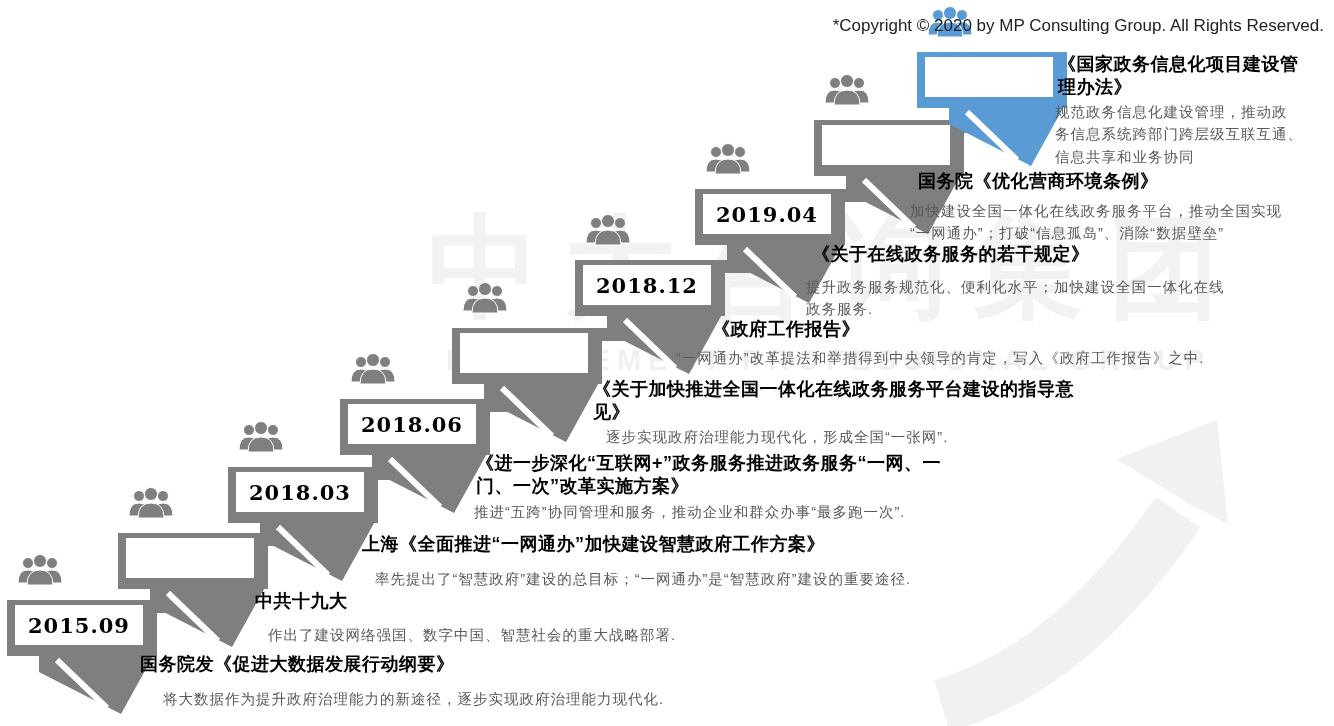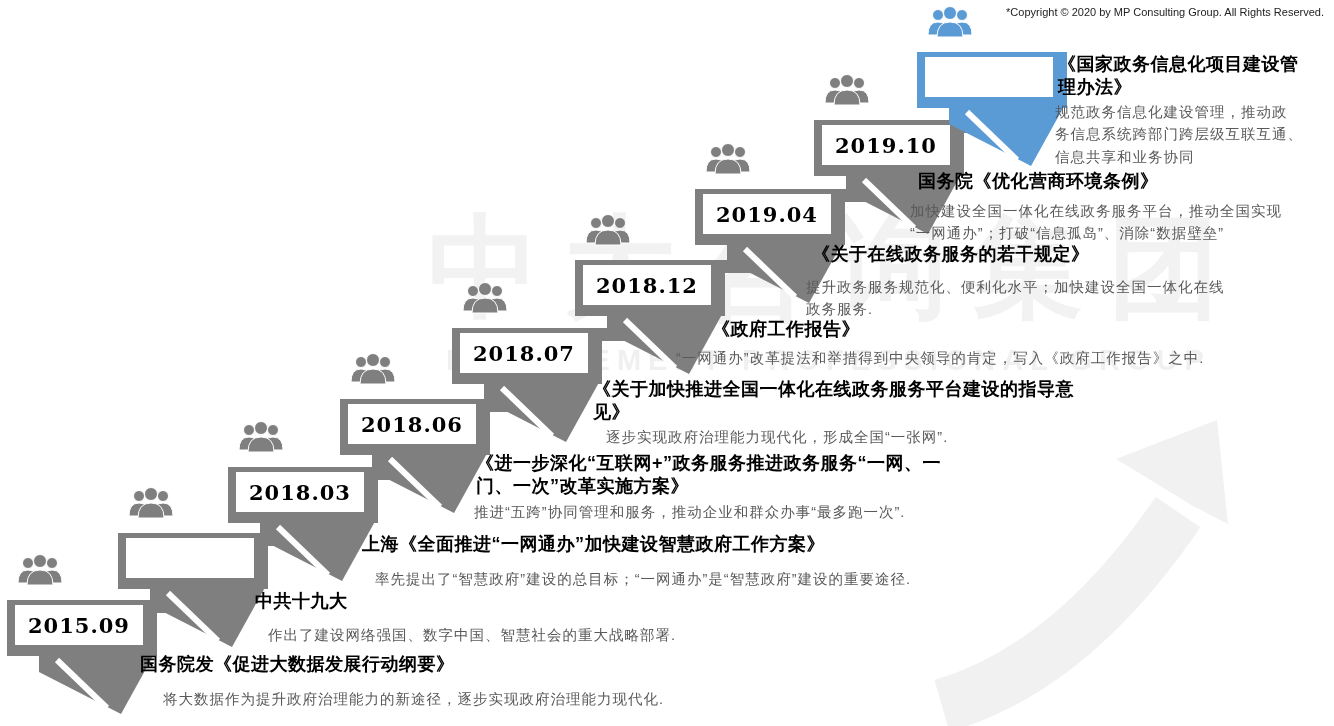--- a/index.html
+++ b/index.html
@@ -5,21 +5,21 @@
   html,body{margin:0;padding:0;background:#fff;}
   #canvas{position:relative;width:1334px;height:726px;overflow:hidden;background:#fff;
           font-family:"Liberation Sans",sans-serif;}
   
   .wm{position:absolute;z-index:0;color:#f2f2f2;user-select:none;}
   #wm-logo{left:36px;top:148px;font-size:248px;font-weight:bold;line-height:1;letter-spacing:-8px;color:#f4f4f4;}
   #wm-cn{left:428px;top:212px;font-size:112px;font-weight:bold;letter-spacing:24px;line-height:1;color:#f2f2f2;}
   #wm-en{left:446px;top:344px;font-size:29px;font-weight:bold;letter-spacing:7px;color:#f0f0f0;}
   #growth-arrow{position:absolute;left:0;top:0;z-index:0;}
   
-  #copyright{position:absolute;top:6px;right:10px;font-size:11px;color:#222;z-index:40;}
+  #copyright{position:absolute;top:16px;right:10px;font-size:17px;color:#222;z-index:40;}
   
   .step{position:absolute;width:235px;height:150px;}
   .step svg.shape{position:absolute;left:0;top:0;}
   .date{position:absolute;left:8px;top:19px;width:128px;height:40px;display:flex;align-items:center;
         justify-content:center;font-family:"DejaVu Serif",serif;font-weight:bold;font-size:21px;
         letter-spacing:1px;color:#000;}
   .people{position:absolute;left:10px;top:-34px;}
   
   .title{position:absolute;font-weight:bold;font-size:18px;color:#000;z-index:30;
          white-space:pre-line;line-height:1.3;letter-spacing:0.5px;}
@@ -141,21 +141,20 @@
         <svg class="people" width="46" height="34" viewBox="0 0 46 34">
     <g fill="#7f7f7f" stroke="#ffffff" stroke-width="1">
       <circle cx="11" cy="11" r="5.5"></circle>
       <path d="M1,31 Q1,18 11,18 Q21,18 21,31 Z"></path>
       <circle cx="35" cy="11" r="5.5"></circle>
       <path d="M25,31 Q25,18 35,18 Q45,18 45,31 Z"></path>
       <circle cx="23" cy="9" r="6.5"></circle>
       <path d="M10,33 Q10,18 23,18 Q36,18 36,33 Z"></path>
     </g>
   </svg>
-        <div class="date">2018.07</div>
       </div>
       <div class="title" style="left: 593px; top: 378px; width: 580px;">《关于加快推进全国一体化在线政务服务平台建设的指导意
 见》</div>
       <div class="desc" style="left: 606px; top: 426px; width: 580px;">逐步实现政府治理能力现代化，形成全国“一张网”.</div>
       <div class="step" style="left: 575px; top: 246px; z-index: 15;">
         <svg class="shape" width="270" height="150" viewBox="0 0 270 150">
     <rect x="4" y="14" width="219" height="13" fill="#7f7f7f"></rect>
     <rect x="0" y="14" width="150" height="56" fill="#7f7f7f"></rect>
     <rect x="8" y="19" width="128" height="40" fill="#ffffff"></rect>
     <polygon points="32,70 150,63 114,128 32,86" fill="#7f7f7f"></polygon>
@@ -209,21 +208,20 @@
         <svg class="people" width="46" height="34" viewBox="0 0 46 34">
     <g fill="#7f7f7f" stroke="#ffffff" stroke-width="1">
       <circle cx="11" cy="11" r="5.5"></circle>
       <path d="M1,31 Q1,18 11,18 Q21,18 21,31 Z"></path>
       <circle cx="35" cy="11" r="5.5"></circle>
       <path d="M25,31 Q25,18 35,18 Q45,18 45,31 Z"></path>
       <circle cx="23" cy="9" r="6.5"></circle>
       <path d="M10,33 Q10,18 23,18 Q36,18 36,33 Z"></path>
     </g>
   </svg>
-        <div class="date">2019.10</div>
       </div>
       <div class="title" style="left: 918px; top: 170px; width: 420px;">国务院《优化营商环境条例》</div>
       <div class="desc" style="left: 910px; top: 200px; width: 480px;">加快建设全国一体化在线政务服务平台，推动全国实现
 “一网通办”；打破“信息孤岛”、消除“数据壁垒”</div>
       <div class="step" style="left: 917px; top: 38px; z-index: 18;">
         <svg class="shape" width="270" height="150" viewBox="0 0 270 150">
     <rect x="4" y="14" width="146" height="13" fill="#5b9bd5"></rect>
     <rect x="0" y="14" width="150" height="56" fill="#5b9bd5"></rect>
     <rect x="8" y="19" width="128" height="40" fill="#ffffff"></rect>
     <polygon points="32,70 150,63 114,128 32,86" fill="#5b9bd5"></polygon>

